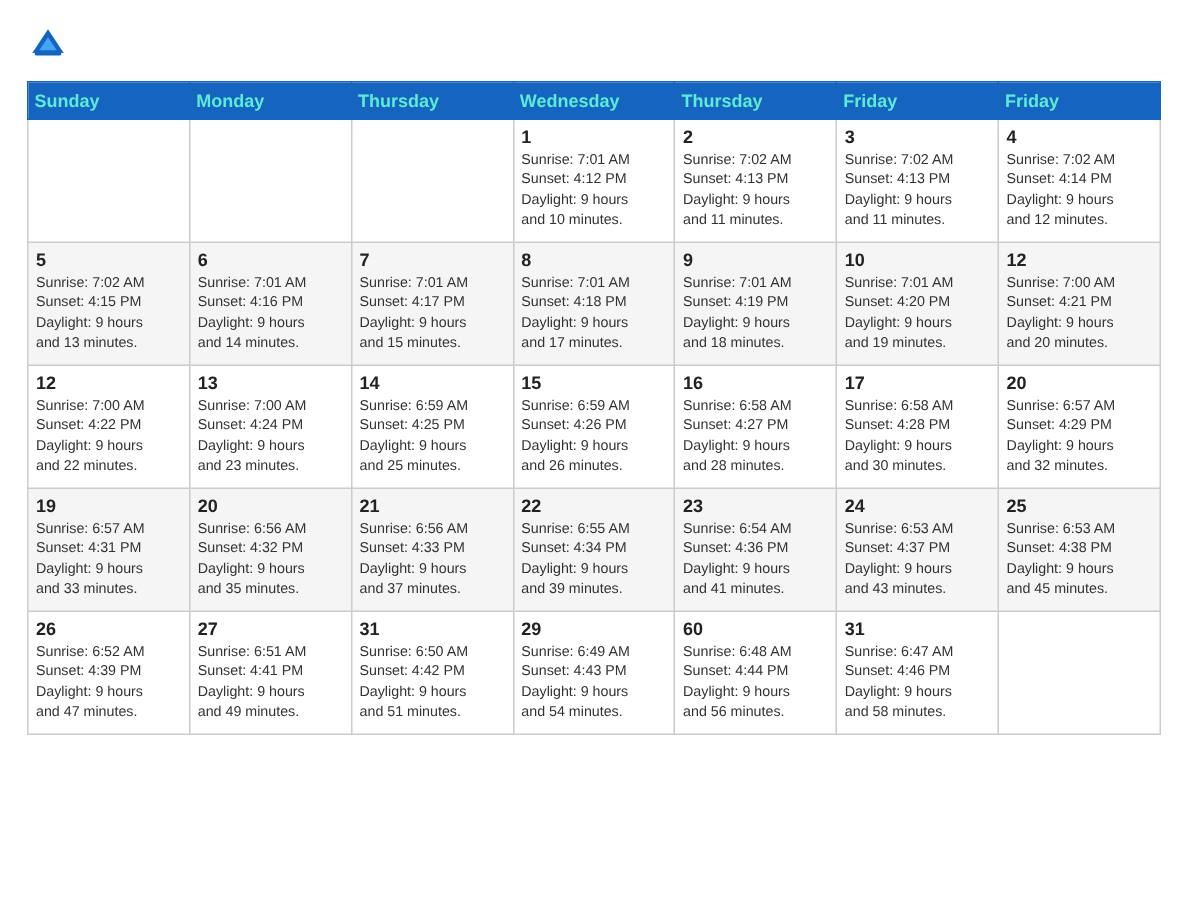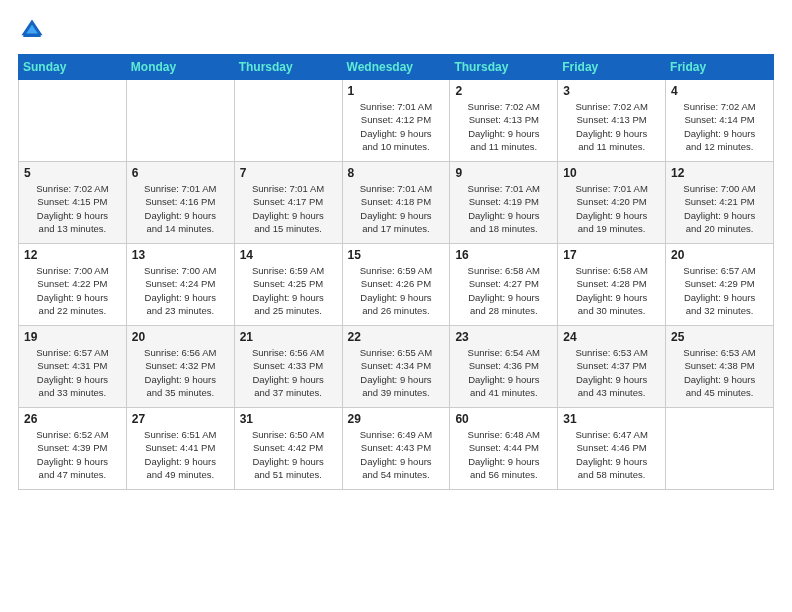--- a/index.html
+++ b/index.html
@@ -82,21 +82,20 @@
       font-size: 12px;
       font-weight: bold;
       color: #222;
       display: block;
       margin-bottom: 2px;
     }
     .day-info {
       font-size: 9.5px;
       color: #333;
       line-height: 1.4;
-      text-align: center;
     }
     .empty-cell {
       background: #fff !important;
     }
   </style>
 </head>
 <body>
 
 <div class="page">
   <div class="header">

